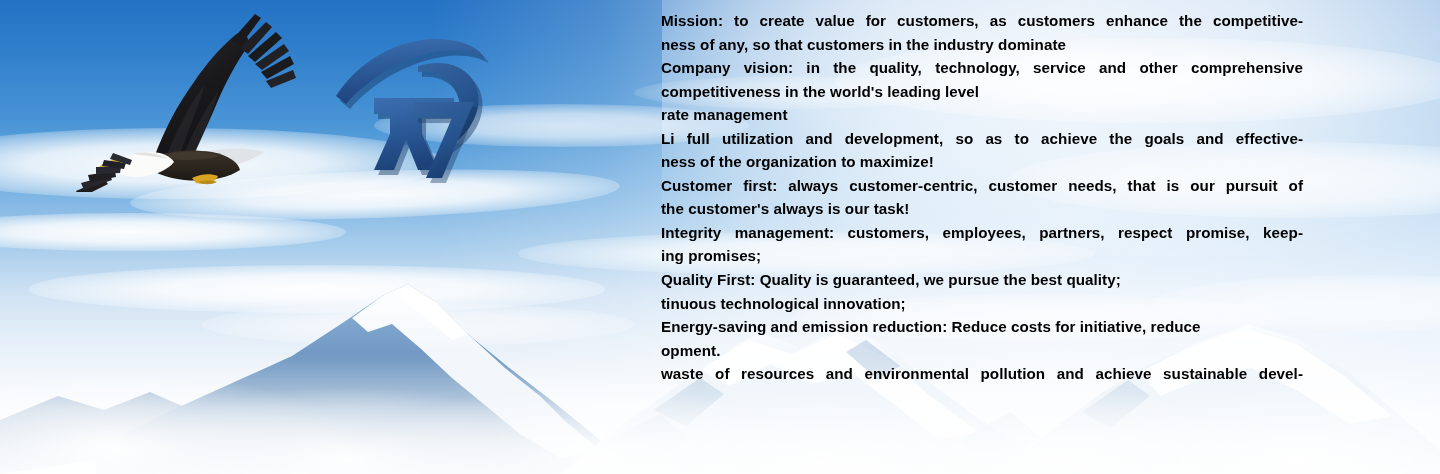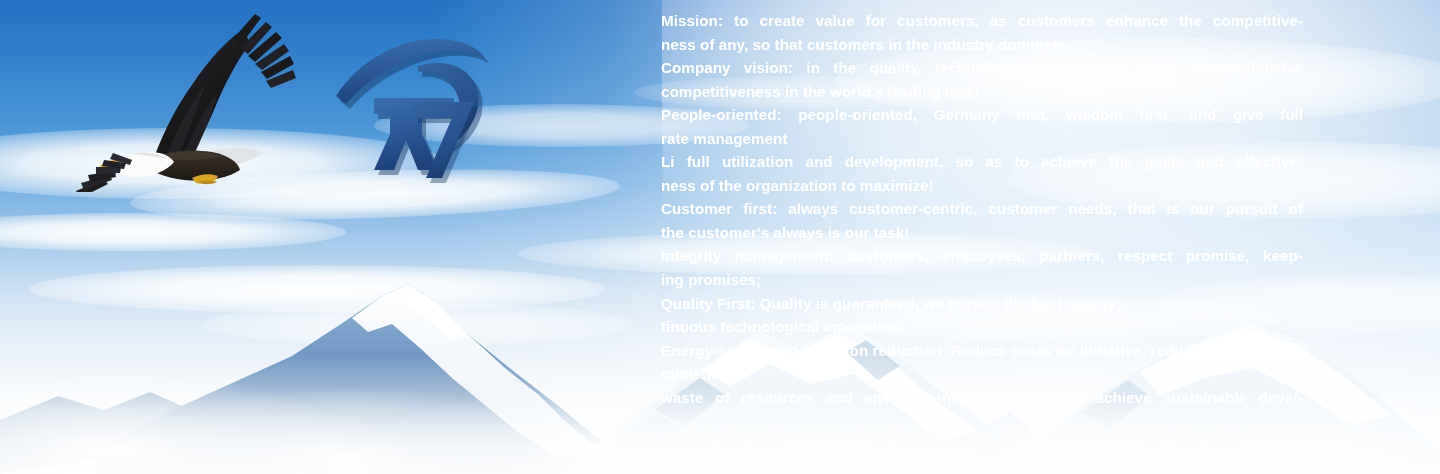--- a/index.html
+++ b/index.html
@@ -147,21 +147,21 @@
     white-space: nowrap;
     line-height: 1.05;
   }
 
   
   .copy {
     position: absolute;
     left: 661px;
     top: 9px;
     width: 642px;
-    color: #ffffff;
+    color: #000000;
     font-size: 15.2px;
     font-weight: 600;
     line-height: 23.55px;
   }
   .copy .line {
     white-space: nowrap;
     letter-spacing: 0.05px;
   }
   .copy .line.just {
     white-space: normal;
@@ -339,21 +339,20 @@
       <path d="M92,74 L152,74 L120,150 L104,150 L130,90 L92,90 Z" fill="url(#lgB)"></path>
     </svg>
   </div>
 
 
   <div class="copy">
     <div class="line just">Mission: to create value for customers, as customers enhance the competitive-</div>
     <div class="line">ness of any, so that customers in the industry dominate</div>
     <div class="line just">Company vision: in the quality, technology, service and other comprehensive</div>
     <div class="line">competitiveness in the world's leading level</div>
-    <div class="line just">People-oriented: people-oriented, Germany first, wisdom first, and give full</div>
     <div class="line">rate management</div>
     <div class="line just">Li full utilization and development, so as to achieve the goals and effective-</div>
     <div class="line">ness of the organization to maximize!</div>
     <div class="line just">Customer first: always customer-centric, customer needs, that is our pursuit of</div>
     <div class="line">the customer's always is our task!</div>
     <div class="line just">Integrity management: customers, employees, partners, respect promise, keep-</div>
     <div class="line">ing promises;</div>
     <div class="line">Quality First: Quality is guaranteed, we pursue the best quality;</div>
     <div class="line">tinuous technological innovation;</div>
     <div class="line">Energy-saving and emission reduction: Reduce costs for initiative, reduce</div>

